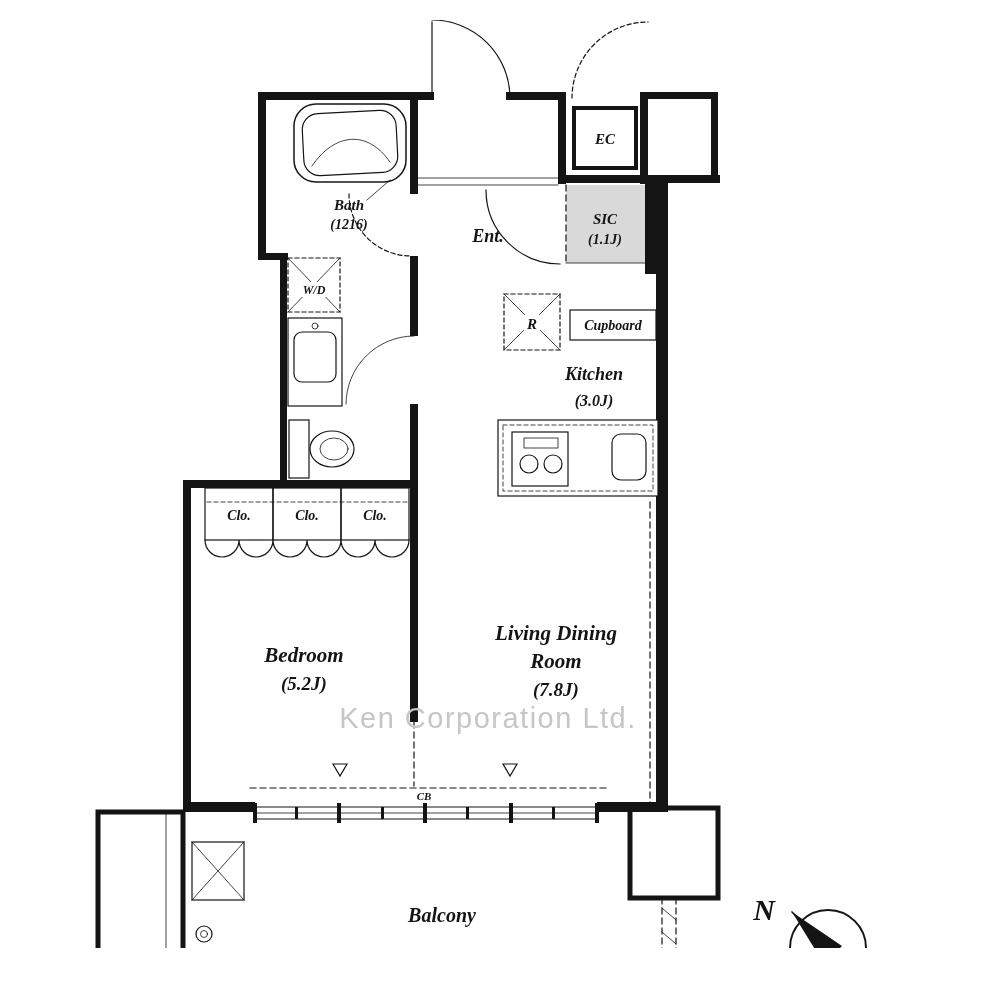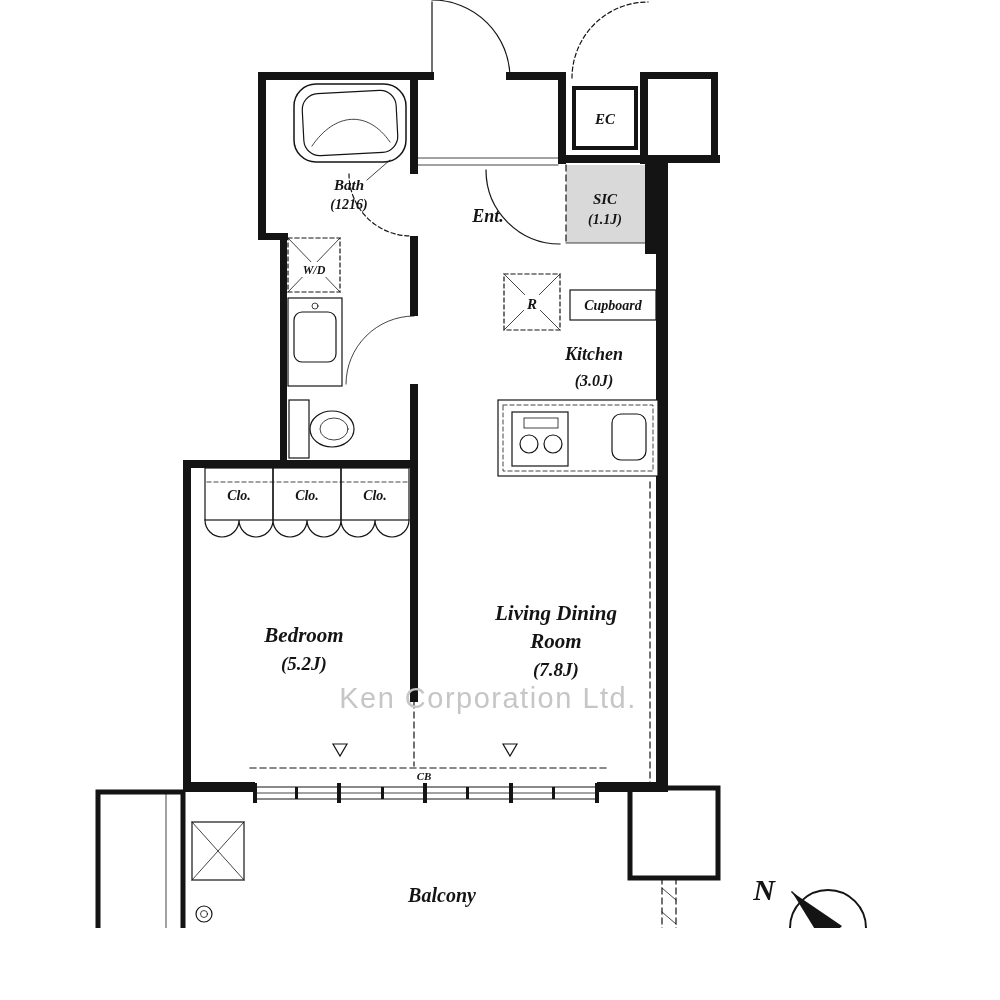--- a/index.html
+++ b/index.html
@@ -1,16 +1,16 @@
 <!DOCTYPE html>
 <html><head>
 <meta charset="utf-8">
 <style>
   html,body{margin:0;padding:0;background:#ffffff;}
-  .stage{position:relative;width:1000px;height:928px;background:#be185d;overflow:hidden;}
+  .stage{position:relative;width:1000px;height:928px;background:#be185d;overflow:hidden;margin-top:20px;}
   svg{display:block;width:1000px;height:1000px;}
   .ln{stroke:#141414;fill:none;stroke-width:1.2;stroke-linecap:square;}
   .t08{stroke-width:0.8;}
   .t15{stroke-width:1.5;}
   .t2{stroke-width:2;}
   .t4{stroke-width:4;}
   .t5{stroke-width:5;}
   .dsh{stroke-dasharray:6 4;}
   .dsh2{stroke-dasharray:4 3;}
   .wht{fill:#ffffff;}

